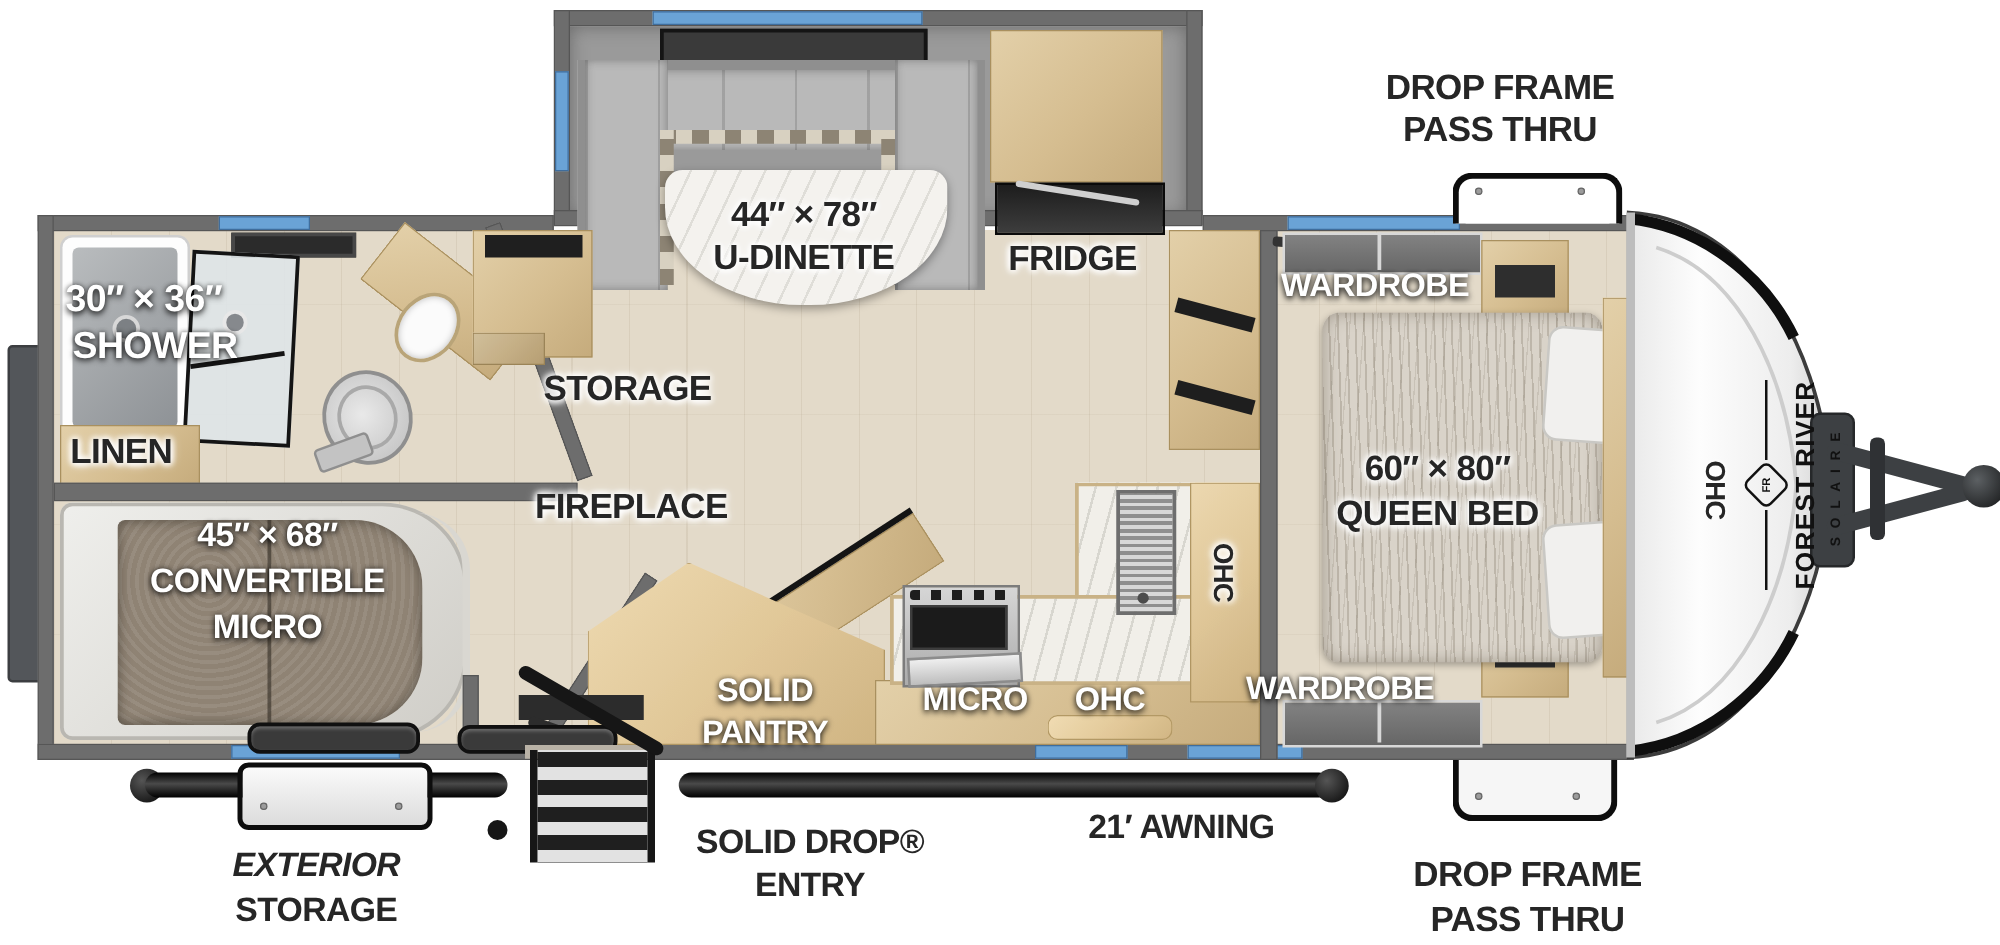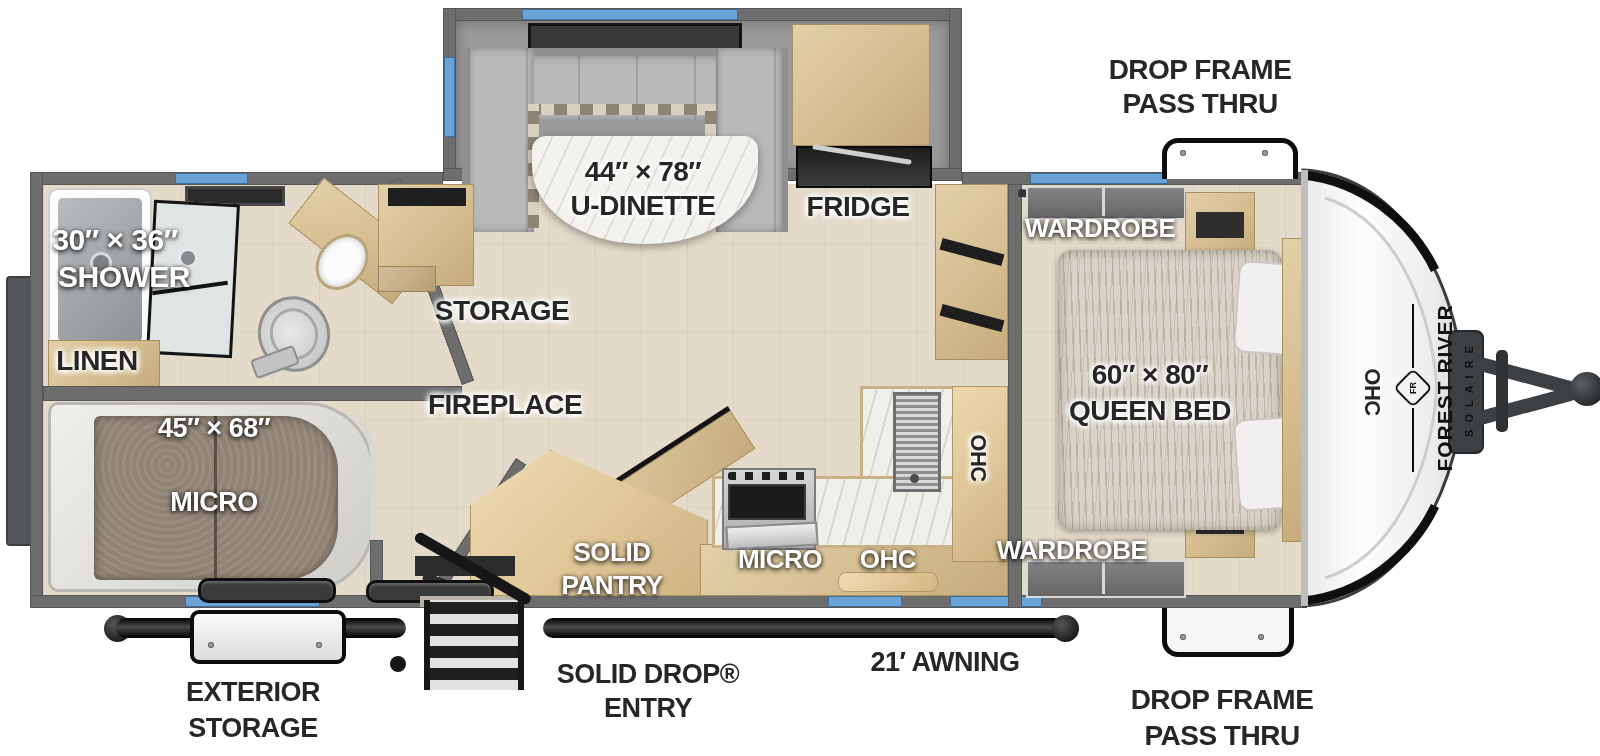--- a/index.html
+++ b/index.html
@@ -214,34 +214,35 @@
   <div class="lblW s26" style="left:1072px;top:550px;">WARDROBE</div>
 
   <div class="lblW s30" style="left:115px;top:240px;">30″ × 36″</div>
   <div class="lblW s30" style="left:124px;top:277px;">SHOWER</div>
   <div class="lblD s28" style="left:97px;top:361px;">LINEN</div>
 
   <div class="lblD s28" style="left:502px;top:311px;">STORAGE</div>
   <div class="lblD s28" style="left:505px;top:405px;">FIREPLACE</div>
 
   <div class="lblW s27" style="left:214px;top:428px;">45″ × 68″</div>
+  <div class="lblW s27" style="left:214px;top:465px;">CONVERTIBLE</div>
   <div class="lblW s27" style="left:214px;top:502px;">MICRO</div>
 
   <div class="lblW s26" style="left:612px;top:552px;">SOLID</div>
   <div class="lblW s26" style="left:612px;top:585px;">PANTRY</div>
 
   <div class="lblW s26" style="left:780px;top:559px;">MICRO</div>
   <div class="lblW s26" style="left:888px;top:559px;">OHC</div>
   <div class="lblD s22 vertD" style="left:978px;top:458px;">OHC</div>
 
   <div class="lblD s28" style="left:1150px;top:375px;">60″ × 80″</div>
   <div class="lblD s28" style="left:1150px;top:411px;">QUEEN BED</div>
   <div class="lblD s22 vertD" style="left:1372px;top:392px;">OHC</div>
 
-  <div class="lblD s27" style="left:253px;top:692px;">EXTERIOR</div>
+  <div class="lblD s27" style="left:253px;top:692px;font-style:italic;">EXTERIOR</div>
   <div class="lblD s27" style="left:253px;top:728px;">STORAGE</div>
 
   <div class="lblD s27" style="left:648px;top:674px;">SOLID DROP®</div>
   <div class="lblD s27" style="left:648px;top:708px;">ENTRY</div>
 
   <div class="lblD s27" style="left:945px;top:662px;">21′ AWNING</div>
 
   <div class="lblD s28" style="left:1222px;top:700px;">DROP FRAME</div>
   <div class="lblD s28" style="left:1222px;top:736px;">PASS THRU</div>
 

